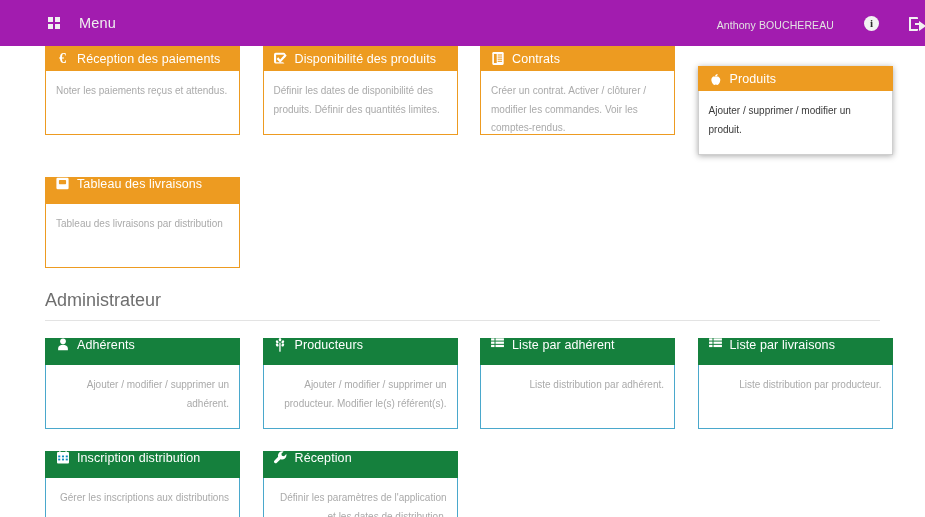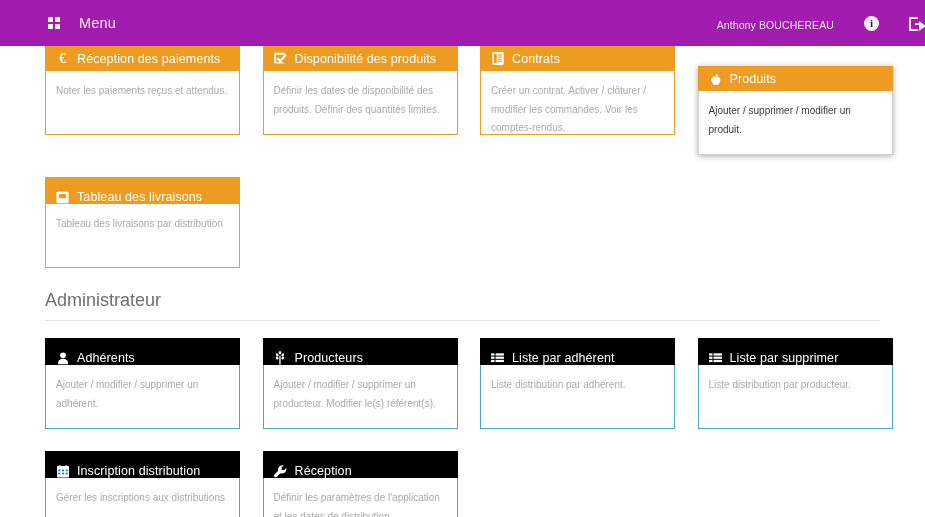--- a/index.html
+++ b/index.html
@@ -86,43 +86,43 @@
     flex-direction: column;
   }
   .card.hovered {
     box-shadow: 0 1px 6px rgba(0,0,0,0.34);
     margin-top: 20px;
   }
 
   .card-head {
     height: 27px;
     display: flex;
-    align-items: flex-end;
+    align-items: flex-start;
     padding: 0 10px;
     color: #ffffff;
     font-size: 12.5px;
     letter-spacing: .1px;
     white-space: nowrap;
     overflow: hidden;
   }
   .card-body {
     border: 1px solid;
     border-top: none;
     padding: 11px 10px 12px 10px;
     font-size: 10px;
     line-height: 1.85;
     color: #aaaaaa;
     height: 64px;
   }
   .card.hovered .card-body { color: #3a3a3a; border-color: #cfcfcf; }
 
   .orange .card-head { background: #ed9b21; }
   .orange .card-body { border-color: #ed9b21; }
-  .blue .card-head   { background: #000000; }
-  .blue .card-body   { border-color: #4aa8cc; }
+  .blue .card-head   { background: #15803d; }
+  .blue .card-body   { border-color: #4aa8cc; text-align: right; }
 
   
   .row-clipped .card-head { height: 25px; align-items: center; }
 
   
   .chead-icon {
     width: 15px;
     margin-right: 7px;
     display: inline-flex;
     align-items: center;
@@ -304,21 +304,21 @@
         <span class="chead-icon">
           <svg width="13" height="12" viewBox="0 0 15 14">
               <rect x="0" y="0.4" width="4" height="2.6"></rect>
               <rect x="5.2" y="0.4" width="9.8" height="2.6"></rect>
               <rect x="0" y="4.2" width="4" height="2.6"></rect>
               <rect x="5.2" y="4.2" width="9.8" height="2.6"></rect>
               <rect x="0" y="8" width="4" height="2.6"></rect>
               <rect x="5.2" y="8" width="9.8" height="2.6"></rect>
             </svg>
         </span>
-        <span>Liste par supprimer</span>
+        <span>Liste par livraisons</span>
       </div>
       <div class="card-body">Liste distribution par producteur.</div>
     </div>
 
   </div>
 
   <div class="card-row">
 
     <div class="card blue">
       <div class="card-head">

